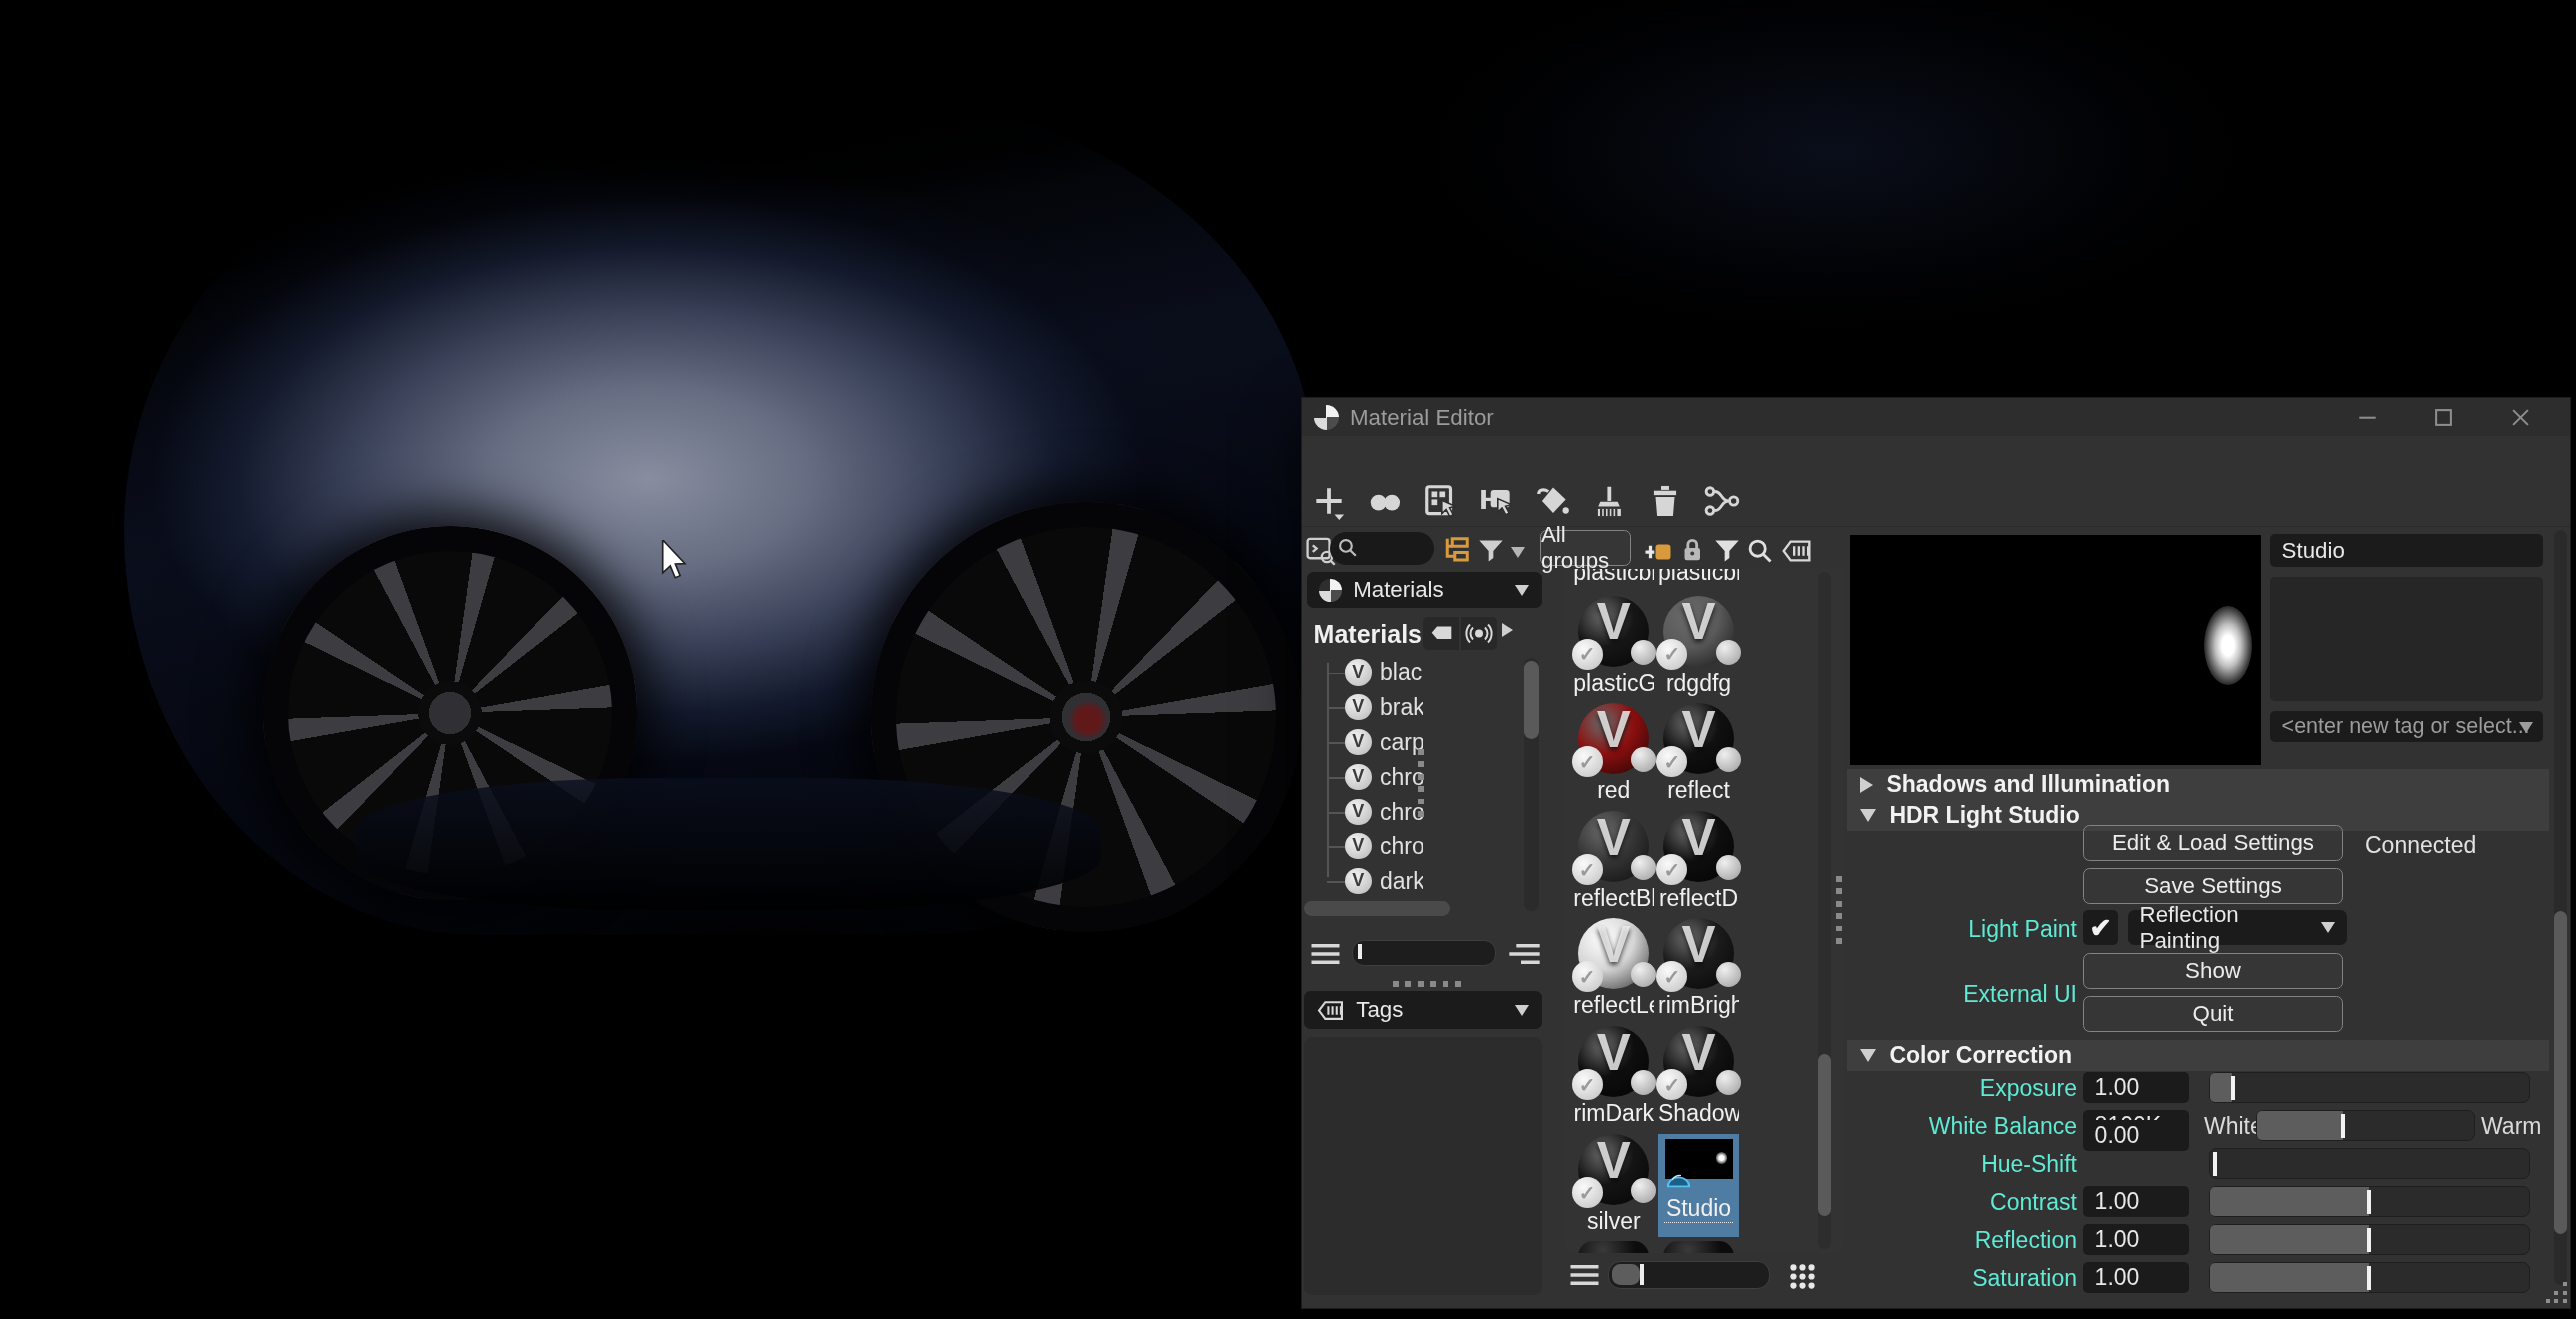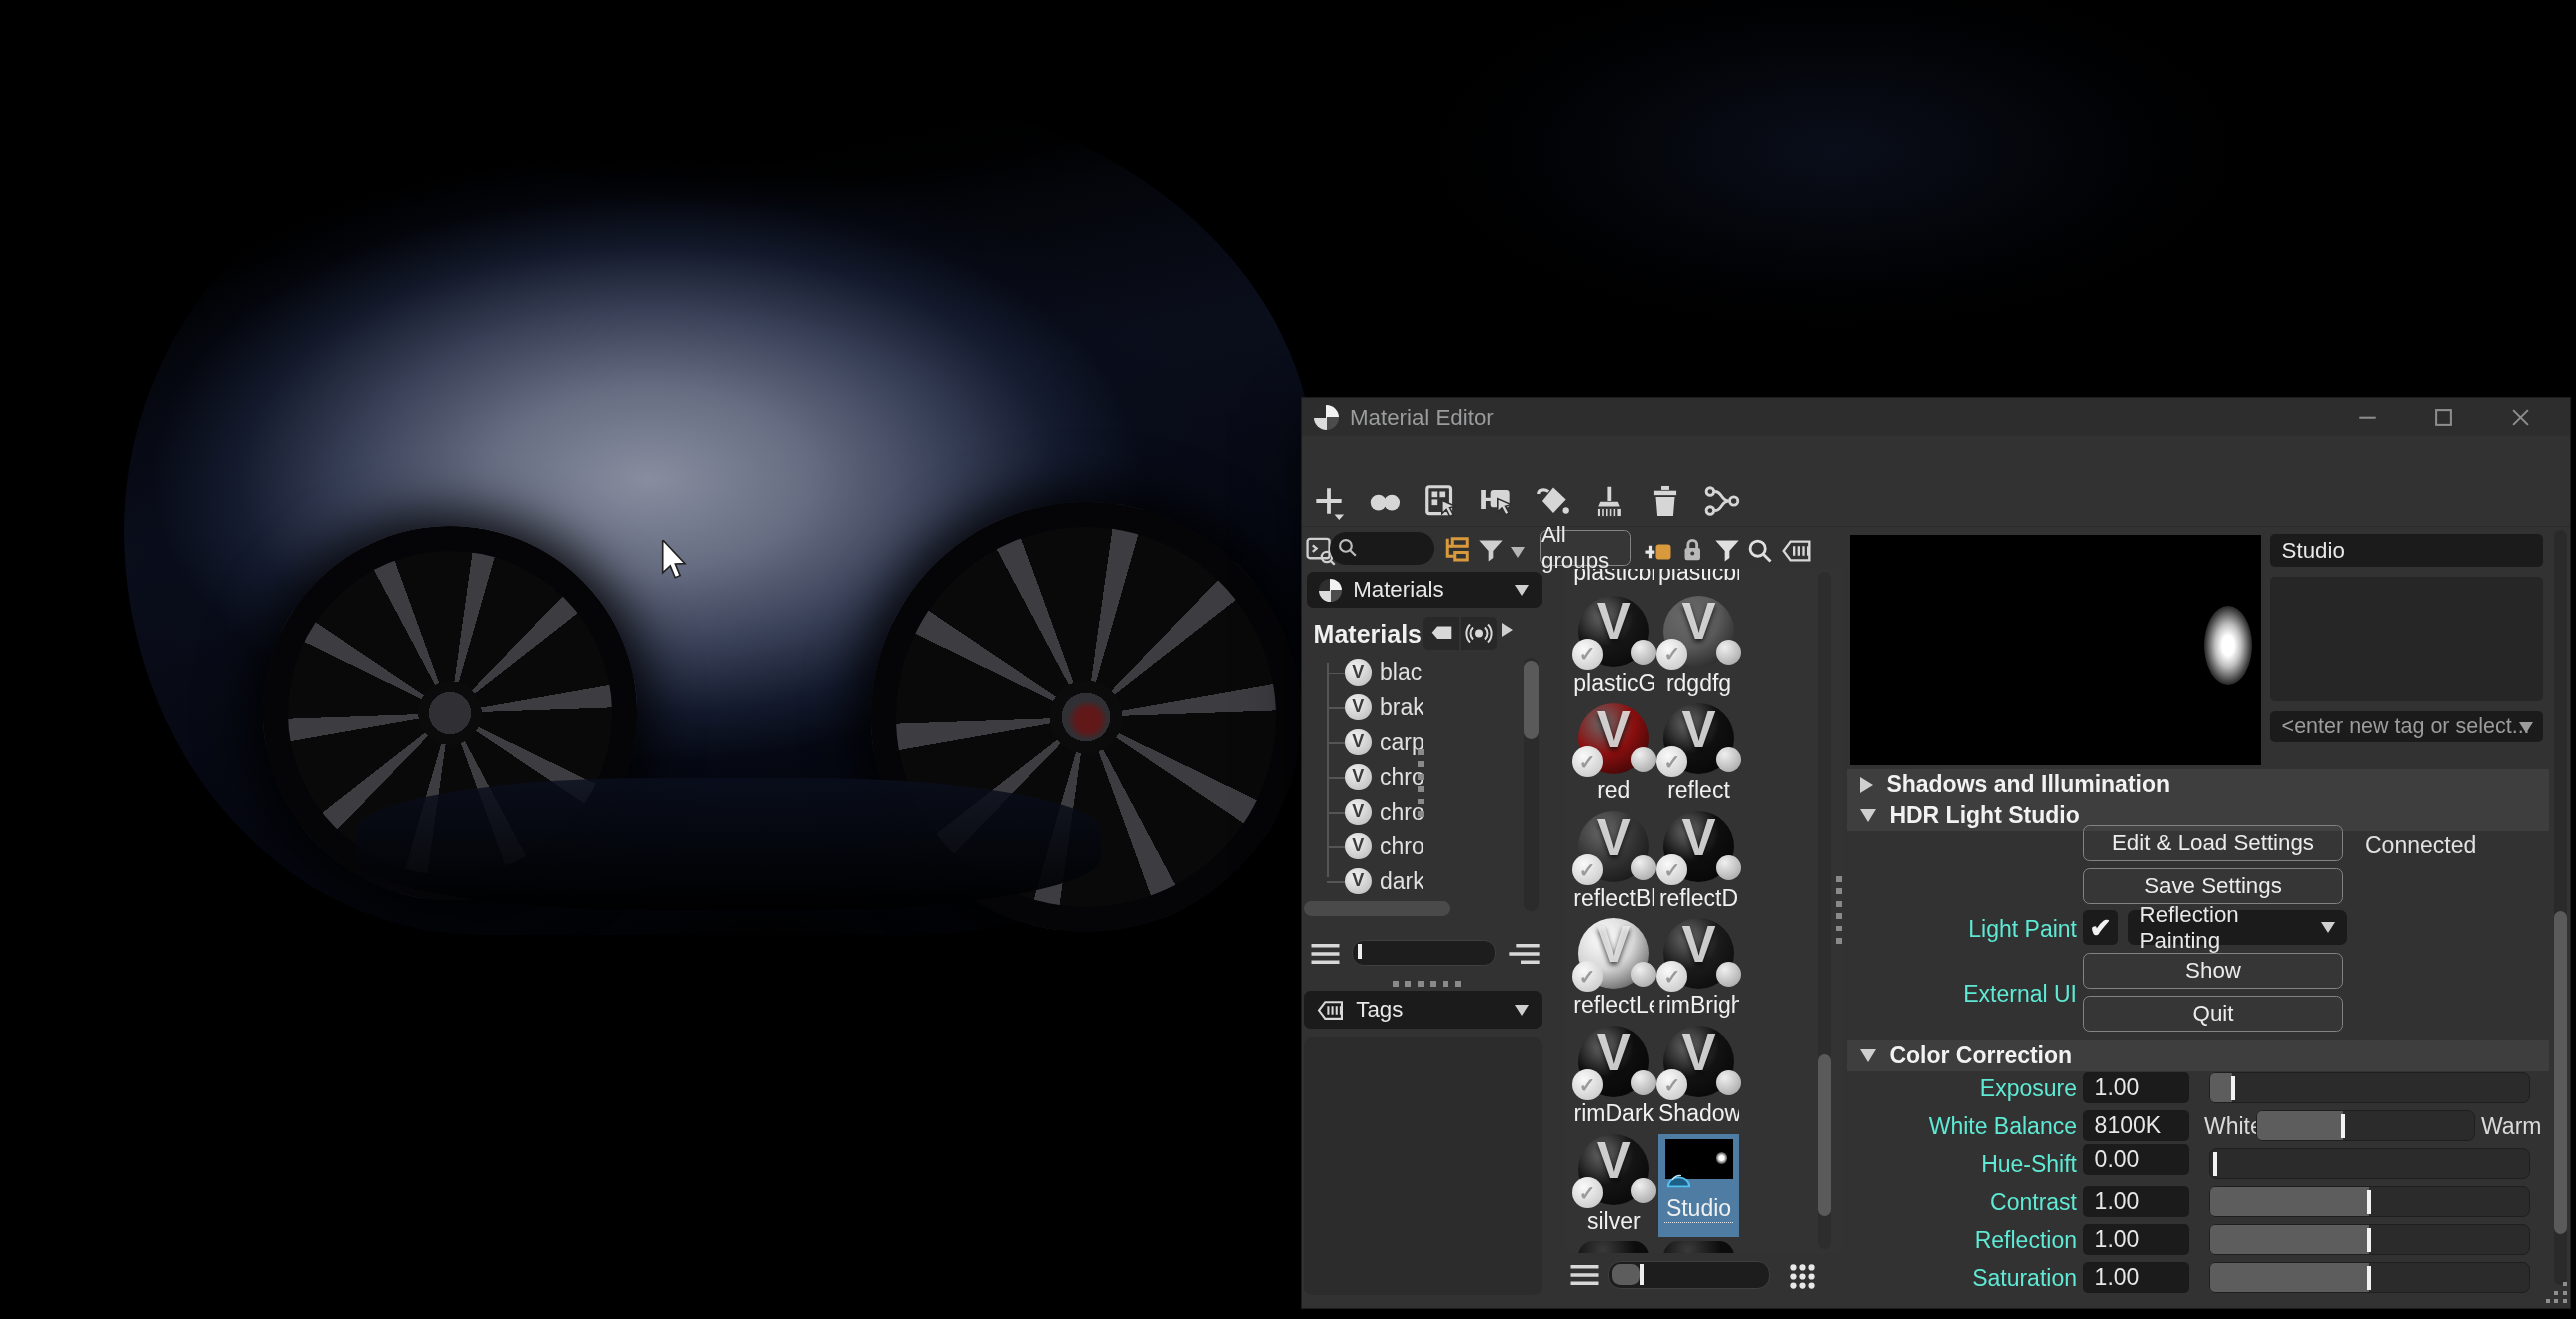--- a/index.html
+++ b/index.html
@@ -577,21 +577,21 @@
           <div class="input-dark cc-value" style="top: 712px;">8100K</div>
           <span class="abs" style="left: 902px; top: 715px; font-size: 23px; color: rgb(218, 218, 218);">White</span>
           <span class="abs" style="left: 1179px; top: 715px; font-size: 23px; color: rgb(218, 218, 218);">Warm</span>
           <div class="slider" style="left: 954px; top: 712px; width: 219px;">
             <span class="fill" style="width: 86px;"></span>
             <span class="tick" style="left: 84px;"></span>
           </div>
         </div>
         <div>
           <span class="row-label" style="top: 753px;">Hue-Shift</span>
-          <div class="input-dark cc-value" style="top: 746px;">0.00</div>
+          <div class="input-dark cc-value" style="top: 722px;">0.00</div>
           <div class="slider" style="left: 907px; top: 750px; width: 321px;">
             <span class="tick" style="left: 3.3px;"></span>
           </div>
         </div>
         <div>
           <span class="row-label" style="top: 791px;">Contrast</span>
           <div class="input-dark cc-value" style="top: 788px;">1.00</div>
           <div class="slider" style="left: 907px; top: 788px; width: 321px;">
             <span class="fill" style="width: 159px;"></span>
             <span class="tick" style="left: 157px;"></span>

